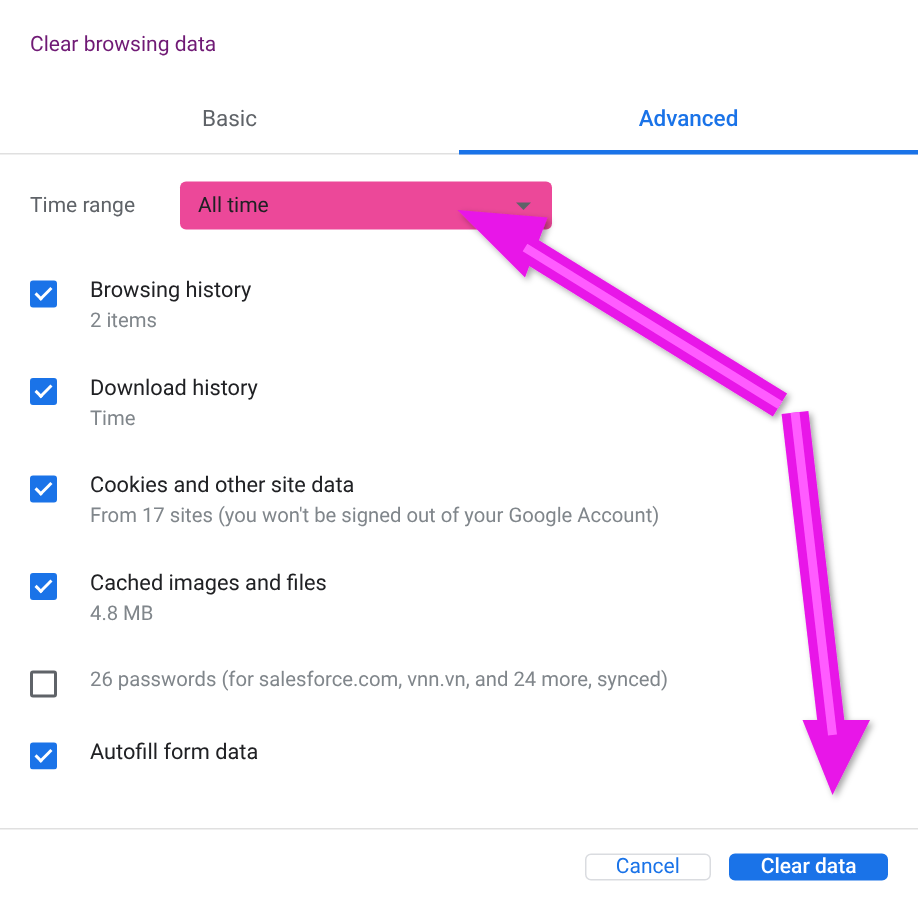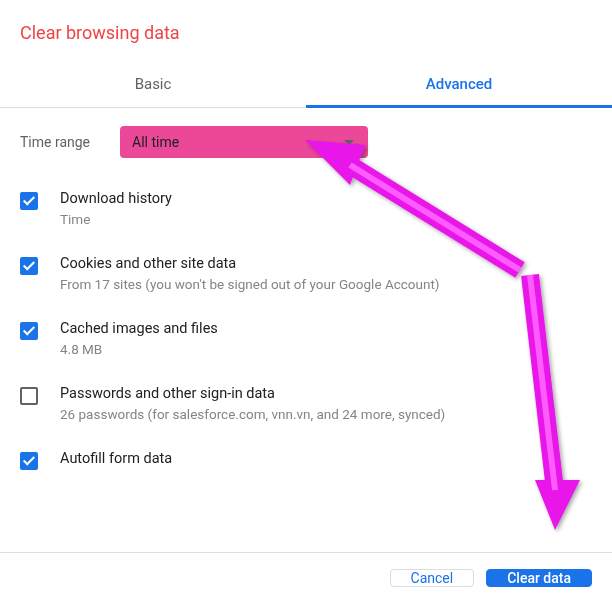--- a/index.html
+++ b/index.html
@@ -6,23 +6,23 @@
     body {
       font-family: 'Segoe UI', Roboto, Arial, sans-serif;
       width: 612px;
       height: 603px;
       background: #fff;
       color: #202124;
       position: relative;
       overflow: hidden;
     }
     .dialog-title {
-      font-size: 18px;
+      font-size: 14px;
       padding: 22px 20px 18px 20px;
-      color: #ef4444;
+      color: #701a75;
     }
     .tabs {
       display: flex;
       border-bottom: 1px solid #e0e0e0;
     }
     .tab {
       flex: 1;
       text-align: center;
       padding: 14px 17px;
       font-size: 15px;
@@ -175,20 +175,27 @@
     <div class="time-select">
       <span>All time</span>
       <span class="dropdown-arrow"></span>
     </div>
   </div>
 
   <div class="options">
     <div class="option-row">
       <div class="checkbox checked"></div>
       <div class="option-text">
+        <div class="option-title">Browsing history</div>
+        <div class="option-sub">2 items</div>
+      </div>
+    </div>
+    <div class="option-row">
+      <div class="checkbox checked"></div>
+      <div class="option-text">
         <div class="option-title">Download history</div>
         <div class="option-sub">Time</div>
       </div>
     </div>
     <div class="option-row">
       <div class="checkbox checked"></div>
       <div class="option-text">
         <div class="option-title">Cookies and other site data</div>
         <div class="option-sub">From 17 sites (you won't be signed out of your Google Account)</div>
       </div>
@@ -196,21 +203,20 @@
     <div class="option-row">
       <div class="checkbox checked"></div>
       <div class="option-text">
         <div class="option-title">Cached images and files</div>
         <div class="option-sub">4.8 MB</div>
       </div>
     </div>
     <div class="option-row">
       <div class="checkbox"></div>
       <div class="option-text">
-        <div class="option-title">Passwords and other sign-in data</div>
         <div class="option-sub">26 passwords (for salesforce.com, vnn.vn, and 24 more, synced)</div>
       </div>
     </div>
     <div class="option-row">
       <div class="checkbox checked"></div>
       <div class="option-text">
         <div class="option-title">Autofill form data</div>
         <div class="option-sub"></div>
       </div>
     </div>

